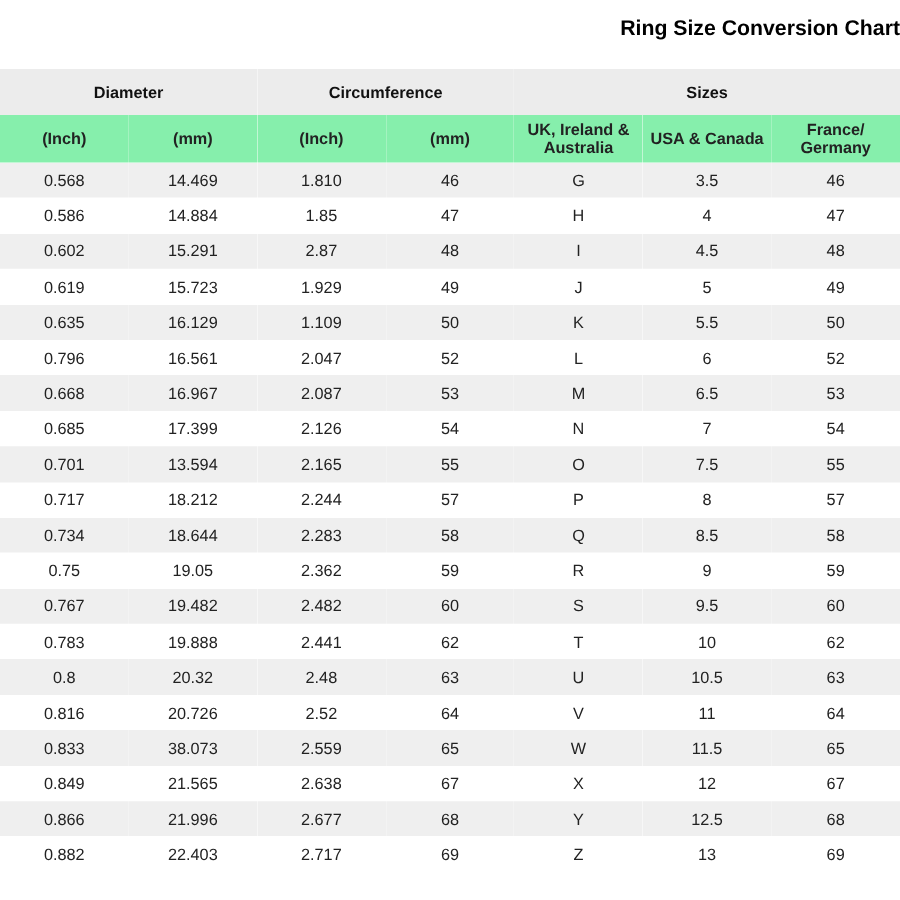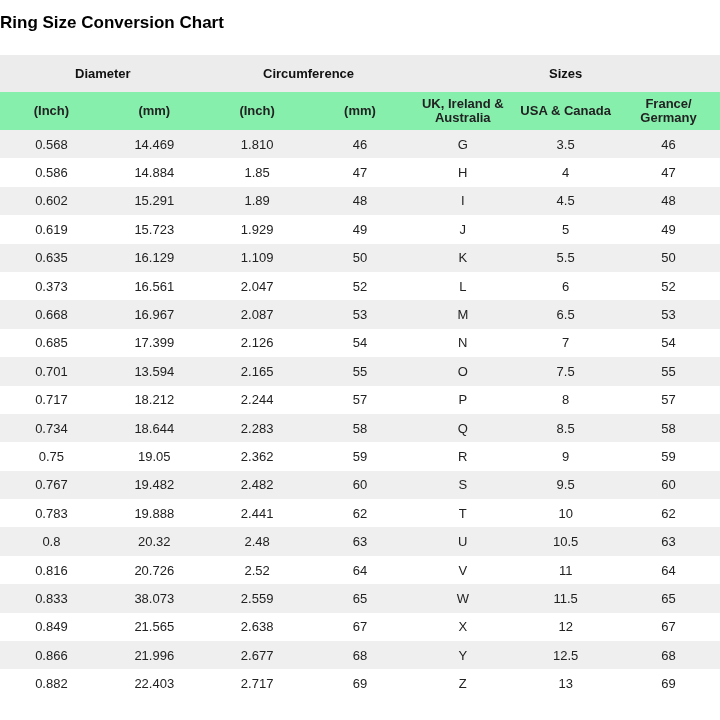--- a/index.html
+++ b/index.html
@@ -12,21 +12,21 @@
     height: 720px;
     overflow: hidden;
     font-family: "Liberation Sans", sans-serif;
     color: #222222;
   }
   .page-title {
     margin: 0;
     padding-top: 13px;
     height: 20px;
     line-height: 20px;
-    text-align: left;
+    text-align: right;
     font-size: 17px;
     font-weight: bold;
     color: #000000;
   }
   table.conversion-table {
     margin-top: 22px;
     width: 100%;
     border-collapse: collapse;
     table-layout: fixed;
   }
@@ -102,21 +102,21 @@
         <td>14.884</td>
         <td>1.85</td>
         <td>47</td>
         <td>H</td>
         <td>4</td>
         <td>47</td>
       </tr>
       <tr>
         <td>0.602</td>
         <td>15.291</td>
-        <td>1.89</td>
+        <td>2.87</td>
         <td>48</td>
         <td>I</td>
         <td>4.5</td>
         <td>48</td>
       </tr>
       <tr>
         <td>0.619</td>
         <td>15.723</td>
         <td>1.929</td>
         <td>49</td>
@@ -127,21 +127,21 @@
       <tr>
         <td>0.635</td>
         <td>16.129</td>
         <td>1.109</td>
         <td>50</td>
         <td>K</td>
         <td>5.5</td>
         <td>50</td>
       </tr>
       <tr>
-        <td>0.373</td>
+        <td>0.796</td>
         <td>16.561</td>
         <td>2.047</td>
         <td>52</td>
         <td>L</td>
         <td>6</td>
         <td>52</td>
       </tr>
       <tr>
         <td>0.668</td>
         <td>16.967</td>

